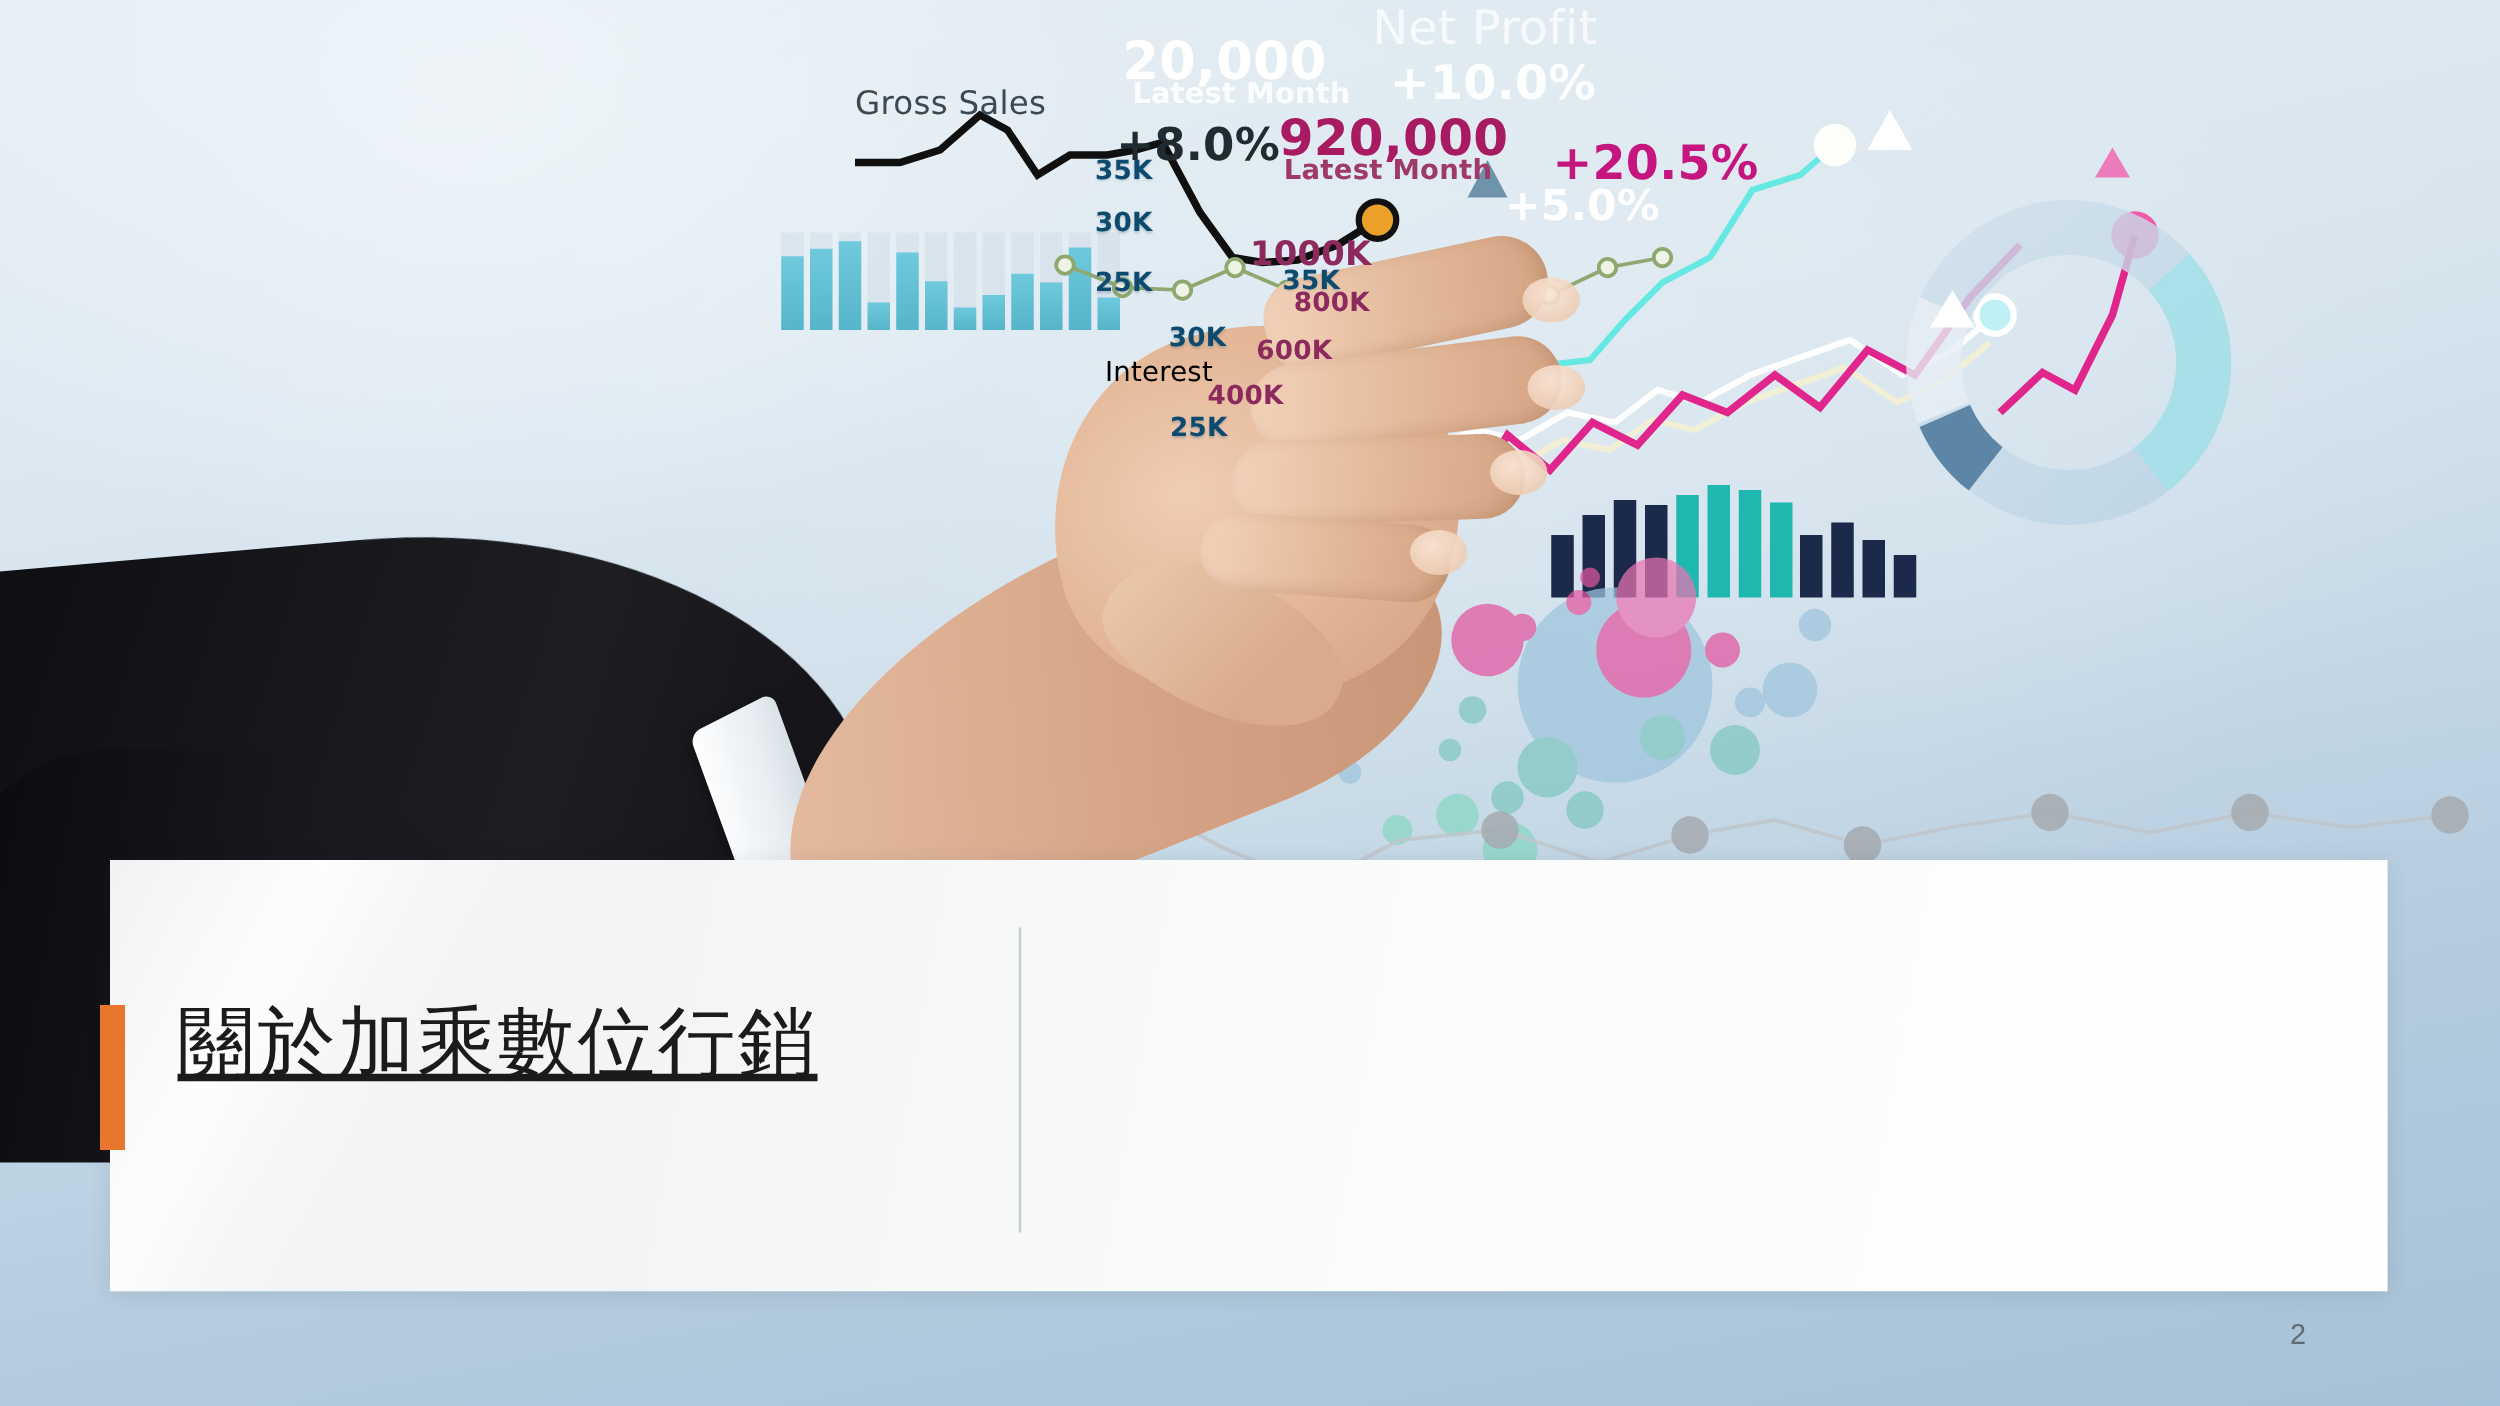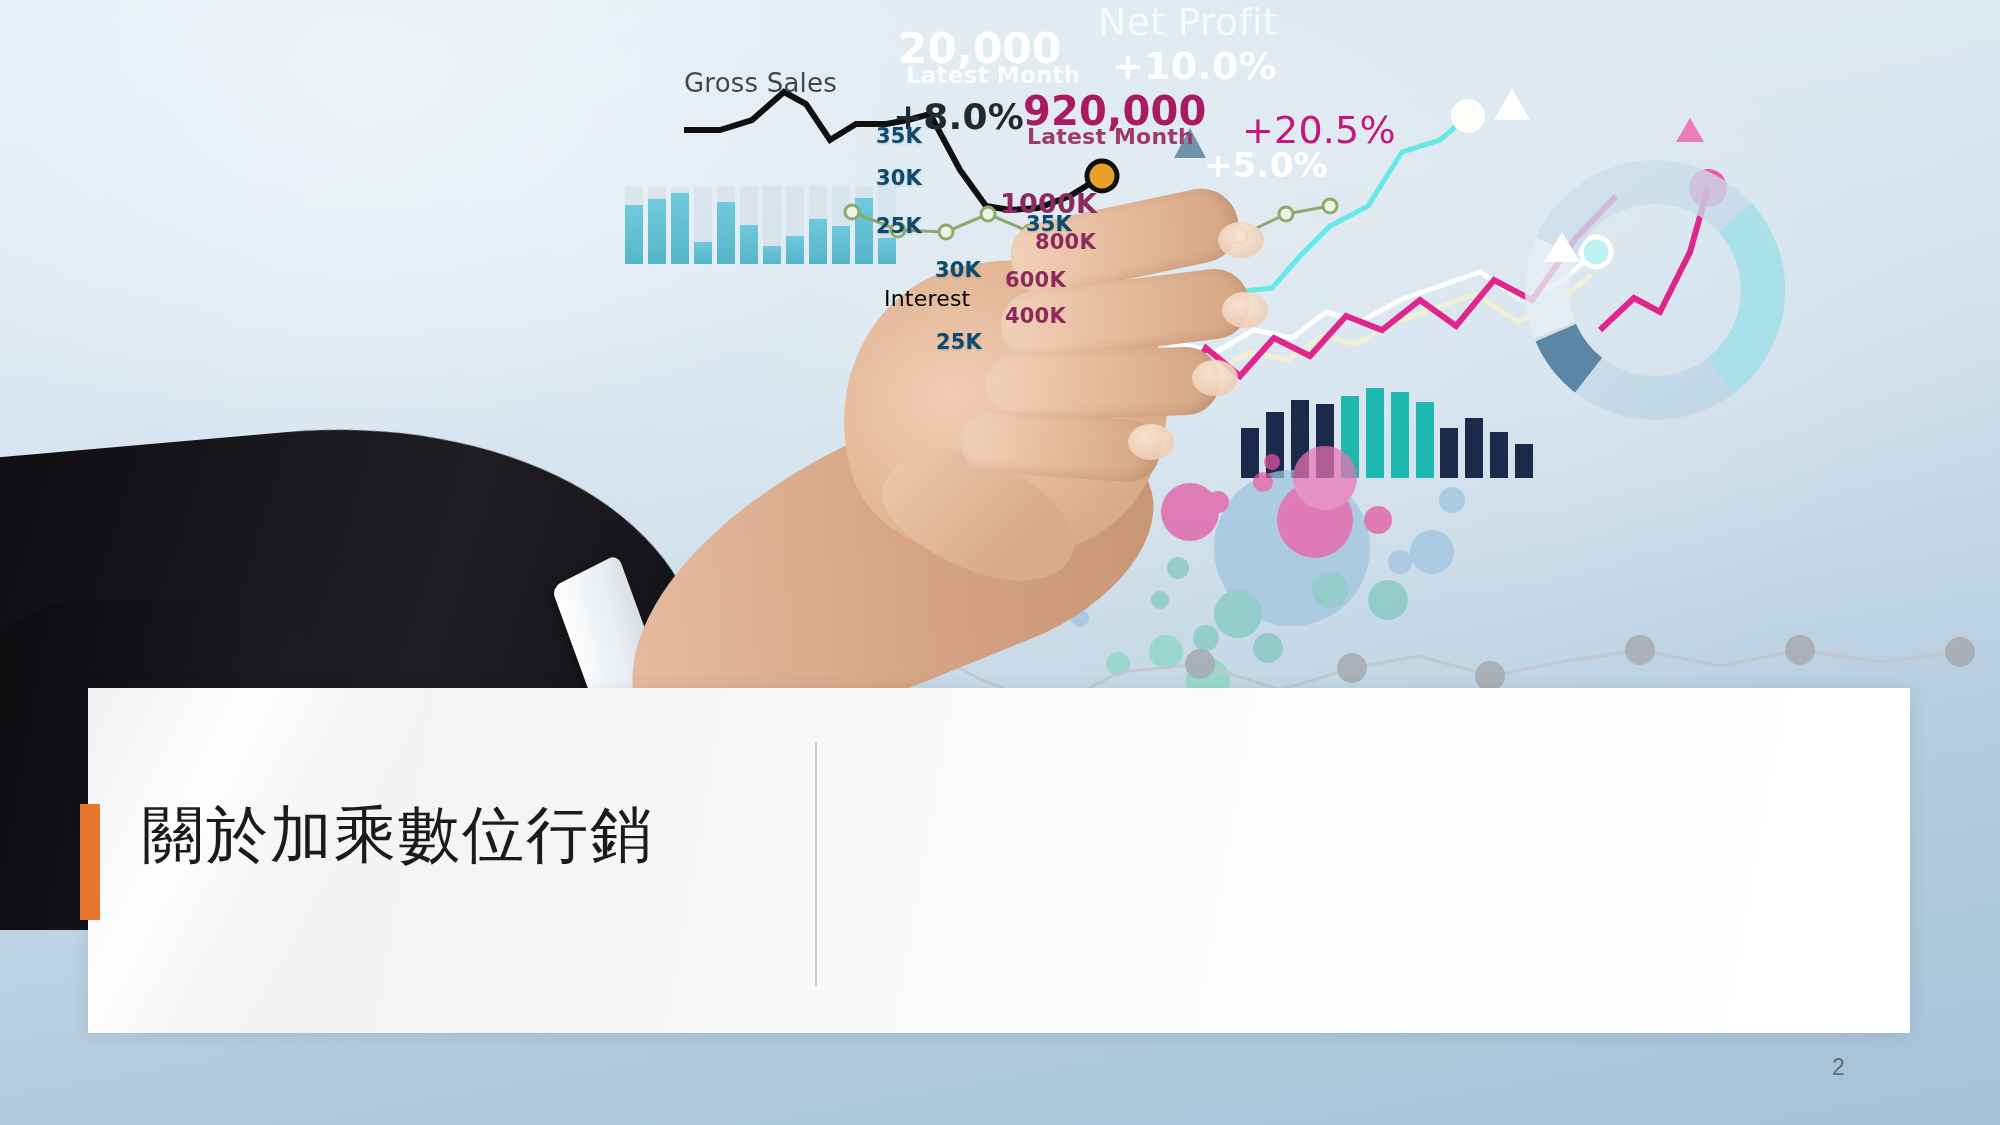--- a/index.html
+++ b/index.html
@@ -106,35 +106,35 @@
   .big-white { color:#ffffff; font-weight:700; }
   .n-20000 { left:898px; top:24px; font-size:42px; }
   .n-20000-sub { left:906px; top:62px; font-size:23px; font-weight:600; color:rgba(255,255,255,.86); }
   .n-8 { left:893px; top:96px; font-size:36px; font-weight:700; color:#1f2a31; }
   .n-10 { left:1112px; top:44px; font-size:38px; font-weight:700; color:rgba(255,255,255,.92); }
   .n-5 { left:1204px; top:145px; font-size:34px; font-weight:700; color:#ffffff; }
 
   .mag { color:#a81b62; font-weight:700; }
   .n-920 { left:1023px; top:88px; font-size:40px; }
   .n-920-sub { left:1027px; top:124px; font-size:22px; font-weight:600; color:#9e3a6b; }
-  .n-205 { left:1242px; top:108px; font-size:38px; font-weight:400; color:#c5157f; }
+  .n-205 { left:1242px; top:108px; font-size:38px; font-weight:700; color:#c5157f; }
 
   .axis { font-weight:700; font-family:"DejaVu Sans", sans-serif; }
   .ax-w { color:#0c4a6e; text-shadow:0 1px 2px rgba(80,110,130,.35); }
   .ax-m { color:#8c2a5e; }
   .a1 { left:876px; top:124px; font-size:21px; }
   .a2 { left:876px; top:166px; font-size:21px; }
   .a3 { left:876px; top:214px; font-size:21px; }
   .a4 { left:1026px; top:212px; font-size:21px; }
   .a5 { left:935px; top:258px; font-size:21px; }
   .a6 { left:936px; top:330px; font-size:21px; }
   .a7 { left:1000px; top:188px; font-size:27px; }
   .a8 { left:1007px; top:230px; font-size:21px;margin-left:28px; }
   .a9 { left:1005px; top:268px; font-size:21px; }
-  .a10{ left:1005px; top:304px; font-size:21px; }
+  .a10{ left:966px; top:304px; font-size:21px; }
 
   
   .panel {
     position:absolute;
     left:88px; top:688px; width:1822px; height:345px;
     background:linear-gradient(100deg,#f1f2f3 0%, #f4f5f6 26%, #fafbfb 55%, #ffffff 100%);
     box-shadow:0 2px 16px rgba(30,50,70,.12);
   }
   .panel-gloss {
     position:absolute; left:0; top:0; width:330px; height:100%;
@@ -149,20 +149,21 @@
     position:absolute; left:815px; top:742px; width:2px; height:244px;
     background:#c9cdd0;
   }
 
   .slide-title {
     position:absolute; left:142px; top:800px;
     width:640px;
     font-family:"Liberation Serif", serif;
     font-size:62px; line-height:1.15; color:#1b1b1b; font-weight:400;
     letter-spacing:2px;
+    text-decoration:underline;
   }
 
   .body-col {
     position:absolute; left:868px; top:728px; width:1010px;
     font-family:"Liberation Serif", serif;
     color:#1a1a1a;
   }
   .body-col p { font-size:29px; line-height:1.56; margin:0; }
   .body-col p.para2 { margin-top:30px; }
 

